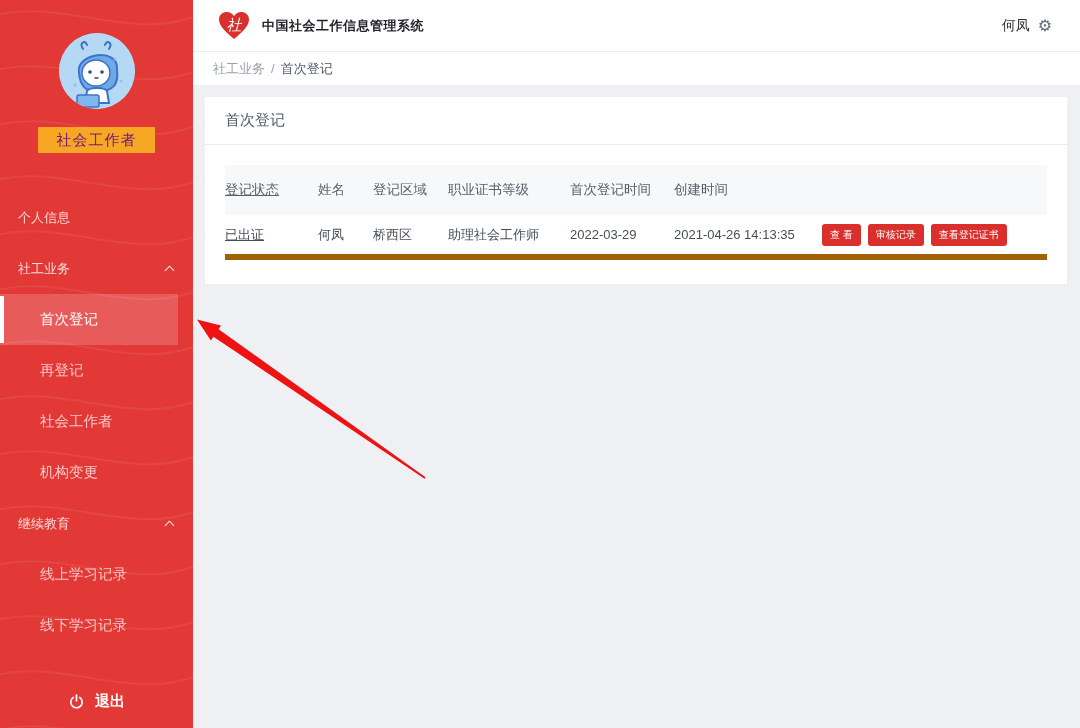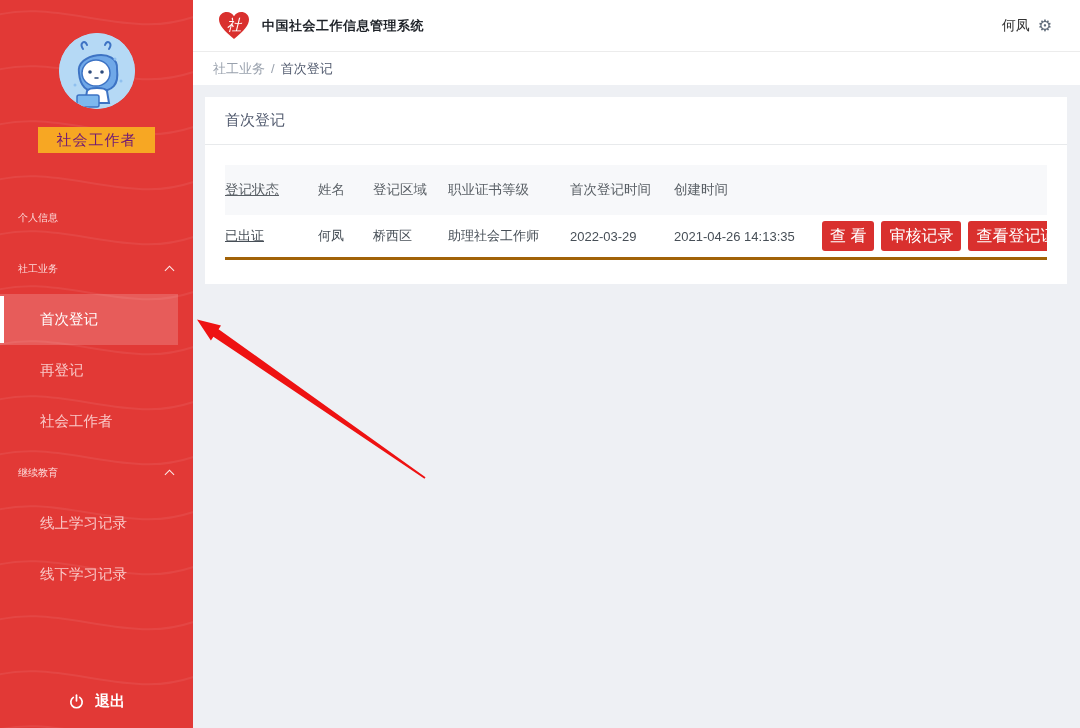--- a/index.html
+++ b/index.html
@@ -22,21 +22,21 @@
     width:76px; height:76px; border-radius:50%; background:#b5d9f5; overflow:hidden;
   }
   .role-badge {
     position:absolute; top:127px; left:38px; width:117px; height:26px;
     background:#f7a723; color:#701a75; font-size:15px;
     display:flex; align-items:center; justify-content:center; letter-spacing:1px;
   }
   .menu { position:absolute; top:192px; left:0; width:193px; }
   .menu-item {
     height:51px; display:flex; align-items:center; position:relative;
-    color:rgba(255,240,240,0.88); font-size:10px; cursor:pointer;
+    color:rgba(255,240,240,0.88); font-size:13px; cursor:pointer;
   }
   .menu-item.top { padding-left:18px; }
   .menu-item.sub { padding-left:40px; color:rgba(255,235,235,0.8); font-size:14.5px; }
   .menu-item.active {
     background:rgba(255,255,255,0.18); color:#ffffff; margin-right:15px;
   }
   .menu-item.active::before {
     content:""; position:absolute; left:0; top:2px; bottom:2px; width:4px; background:#ffffff;
   }
   .chevron-up {
@@ -75,37 +75,37 @@
   .card-title {
     height:48px; display:flex; align-items:center; padding-left:20px;
     font-size:15px; color:#515a6e; border-bottom:1px solid #e8eaec;
   }
   .table-wrap { margin:20px 20px 0 20px; }
   .thead {
     display:flex; align-items:center; height:50px; background:#f7f8fa;
     font-size:13.5px; color:#5a6066;
   }
   .trow {
-    display:flex; align-items:center; height:45px; border-bottom:3px solid #a16207;
+    display:flex; align-items:center; height:45px; border-bottom:6px solid #a16207;
     font-size:13px; color:#474f57; background:#ffffff;
   }
   .cell { position:relative; padding-left:16px; white-space:nowrap; overflow:hidden; }
   .c1 { width:77px;  padding-left:0;text-decoration:underline; }
   .c2 { width:55px;  }
   .c3 { width:75px;  }
   .c4 { width:125px; }
   .c5 { width:95px;  padding-left:13px; }
   .c6 { width:155px; padding-left:22px; }
   .c7 { flex:1; padding-left:15px; display:flex; align-items:center; }
   .thead .cell:not(.c1)::before {
     content:""; position:absolute; left:0; top:18px; width:1px; height:14px; background:#dde1e6;
   }
   .btn {
     background:#d9302e; color:#ffffff; border:none; border-radius:3px;
-    font-size:16px; padding:5px 8px; margin-right:7px; cursor:pointer;
+    font-size:10px; padding:5px 8px; margin-right:7px; cursor:pointer;
     font-family:inherit; line-height:1.2; white-space:nowrap;
   }
 
   
   .arrow-overlay { position:absolute; inset:0; z-index:5; pointer-events:none; }
 </style>
 </head>
 <body>
 
 <div class="sidebar">
@@ -160,20 +160,23 @@
     </div>
     <div class="menu-item sub active">
       <span>首次登记</span>
     </div>
     <div class="menu-item sub">
       <span>再登记</span>
     </div>
     <div class="menu-item sub">
       <span>社会工作者</span>
     </div>
+    <div class="menu-item sub">
+      <span>机构变更</span>
+    </div>
     <div class="menu-item top">
       <span>继续教育</span>
       <i class="chevron-up"></i>
     </div>
     <div class="menu-item sub">
       <span>线上学习记录</span>
     </div>
     <div class="menu-item sub">
       <span>线下学习记录</span>
     </div>

